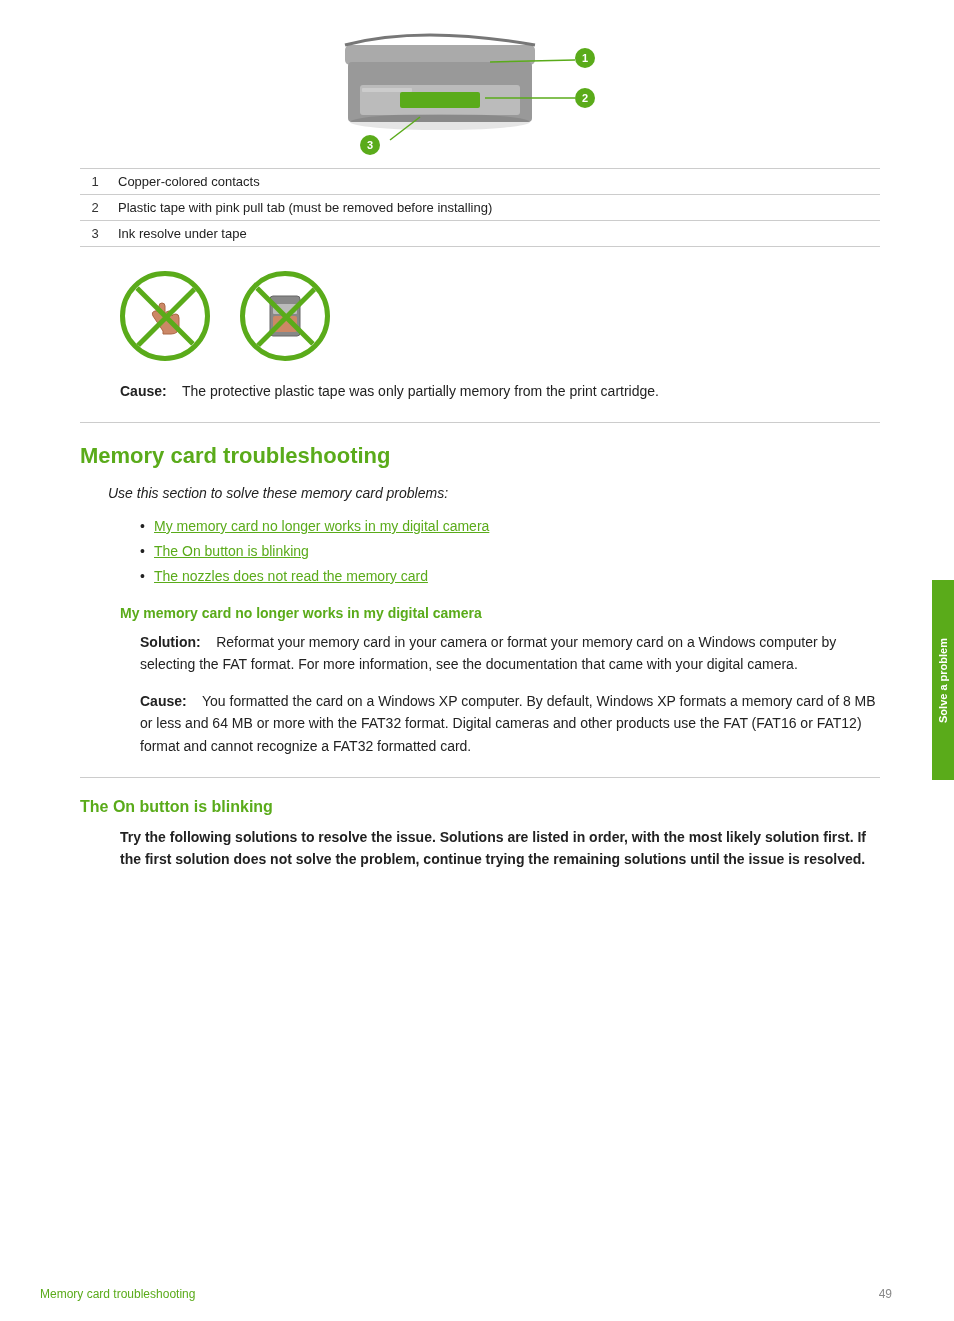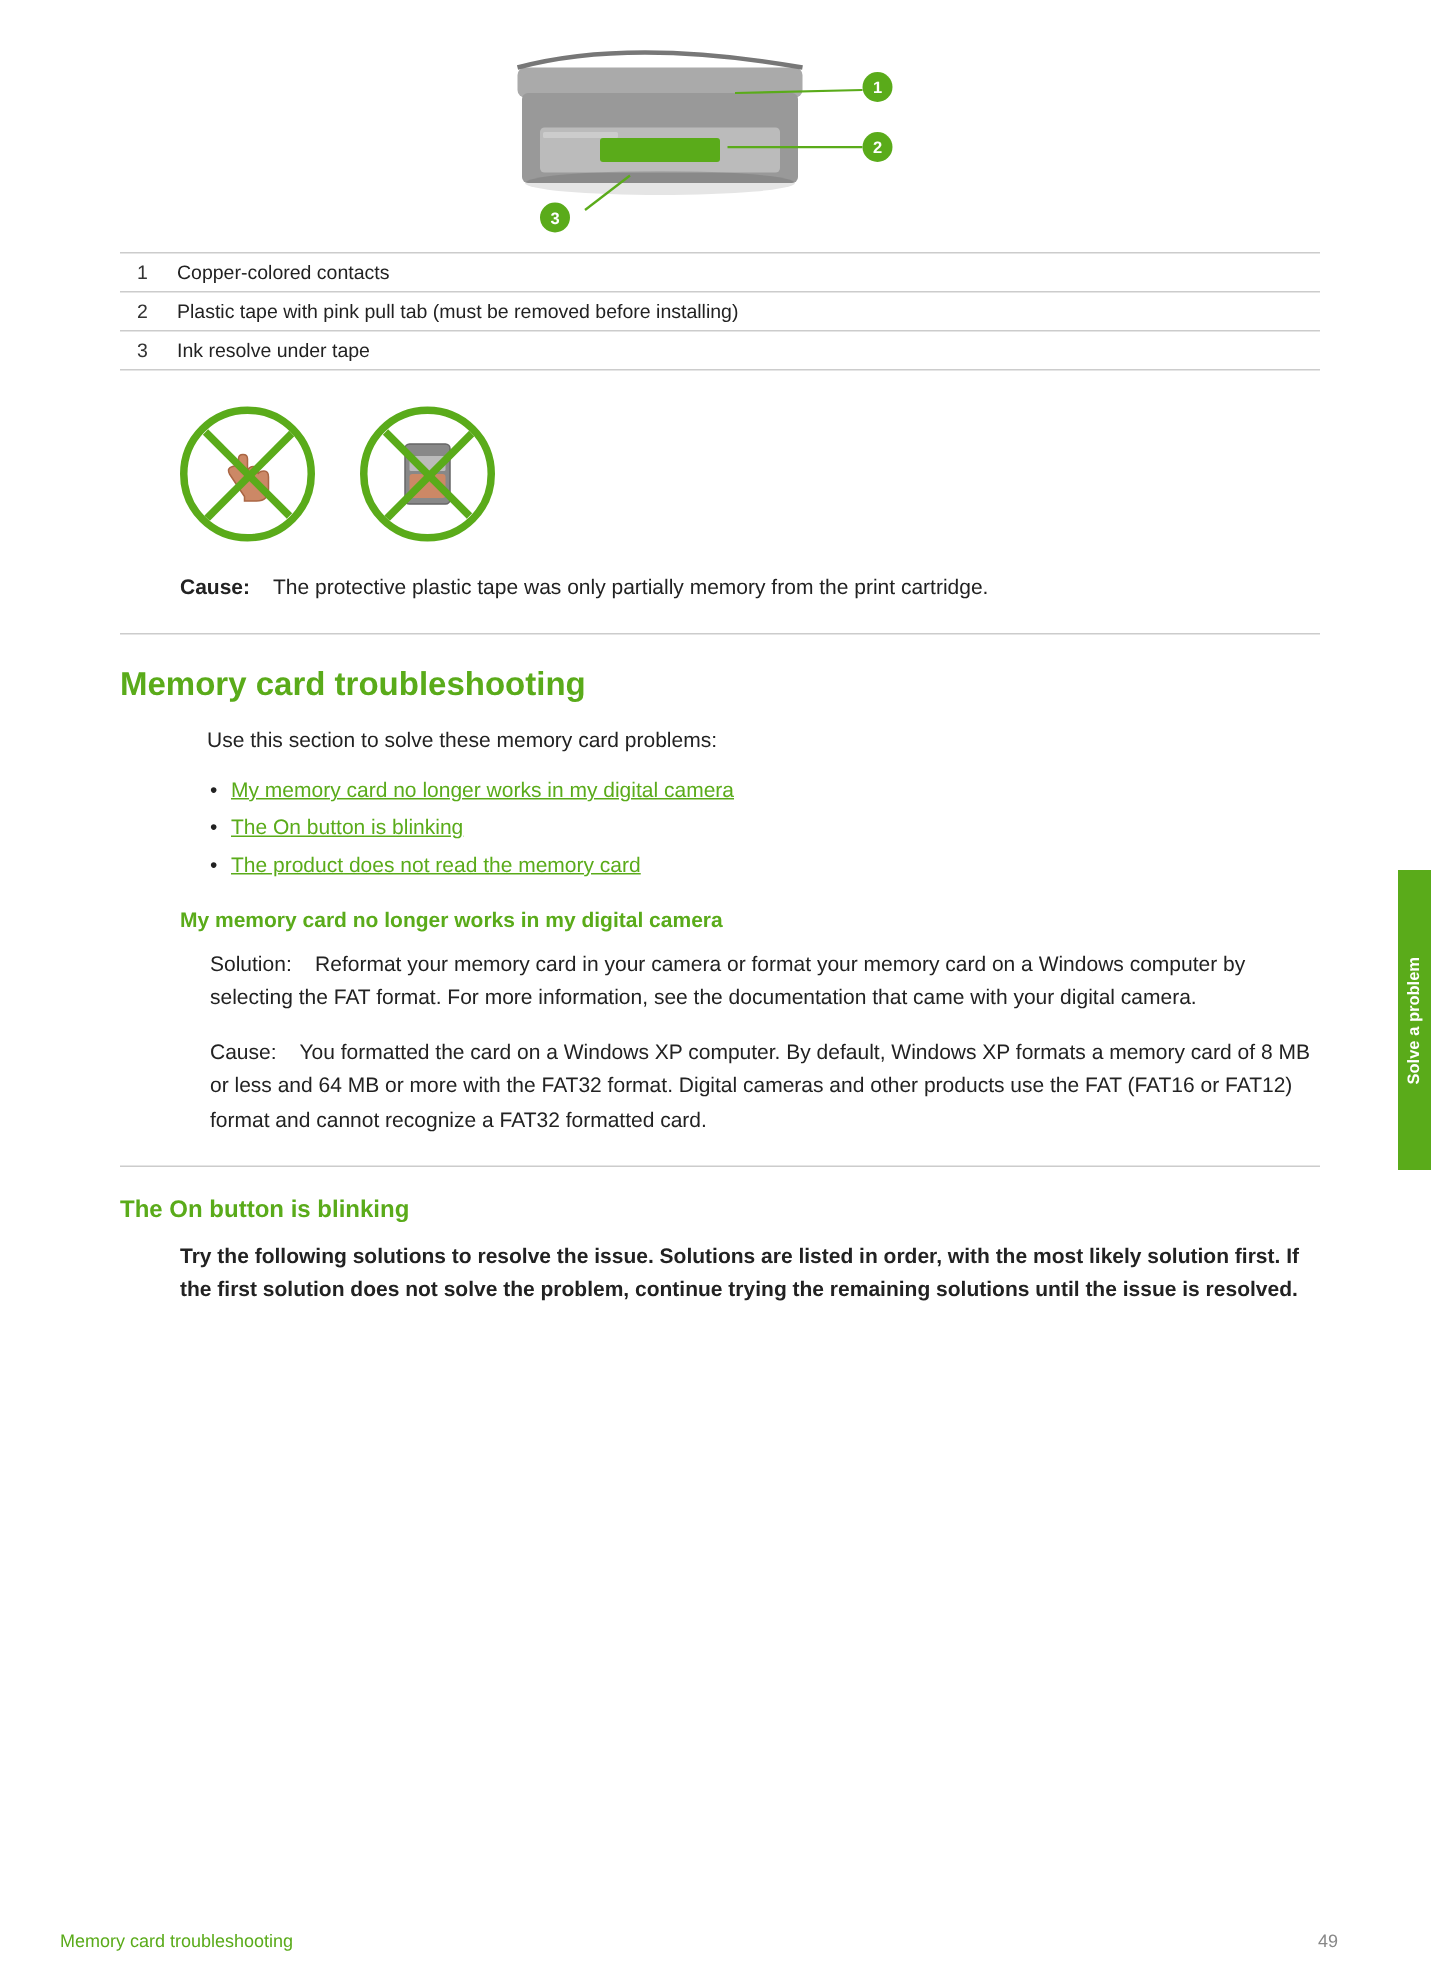--- a/index.html
+++ b/index.html
@@ -127,23 +127,24 @@
     
     .section-heading {
       color: #5aab1a;
       font-size: 22px;
       font-weight: bold;
       margin-bottom: 14px;
       margin-top: 10px;
     }
 
     .intro-text {
-      margin-left: 58px;
+      margin-left: 28px;
       margin-bottom: 12px;
       line-height: 1.5;
+      font-style: italic;
     }
 
     .bullet-list {
       margin-left: 60px;
       margin-bottom: 18px;
       list-style: none;
     }
     .bullet-list li {
       position: relative;
       padding-left: 14px;
@@ -168,21 +169,21 @@
       margin-bottom: 10px;
       margin-left: 40px;
     }
 
     .solution-block {
       margin-left: 60px;
       margin-bottom: 14px;
       line-height: 1.6;
     }
     .solution-block .label {
-      font-weight: normal;
+      font-weight: bold;
     }
 
     
     .on-button-heading {
       color: #5aab1a;
       font-size: 16px;
       font-weight: bold;
       margin-bottom: 10px;
     }
 
@@ -304,21 +305,21 @@
     <p class="intro-text">Use this section to solve these memory card problems:</p>
 
     <ul class="bullet-list">
       <li>
         <a href="#">My memory card no longer works in my digital camera</a>
       </li>
       <li>
         <a href="#">The On button is blinking</a>
       </li>
       <li>
-        <a href="#">The product does not read the memory card</a>
+        <a href="#">The nozzles does not read the memory card</a>
       </li>
     </ul>
 
     <div class="sub-heading">My memory card no longer works in my digital camera</div>
 
     <div class="solution-block">
       <span class="label">Solution:</span>
       &nbsp;&nbsp;
       <span>Reformat your memory card in your camera or format your memory card on a Windows computer by selecting the FAT format. For more information, see the documentation that came with your digital camera.</span>
     </div>

